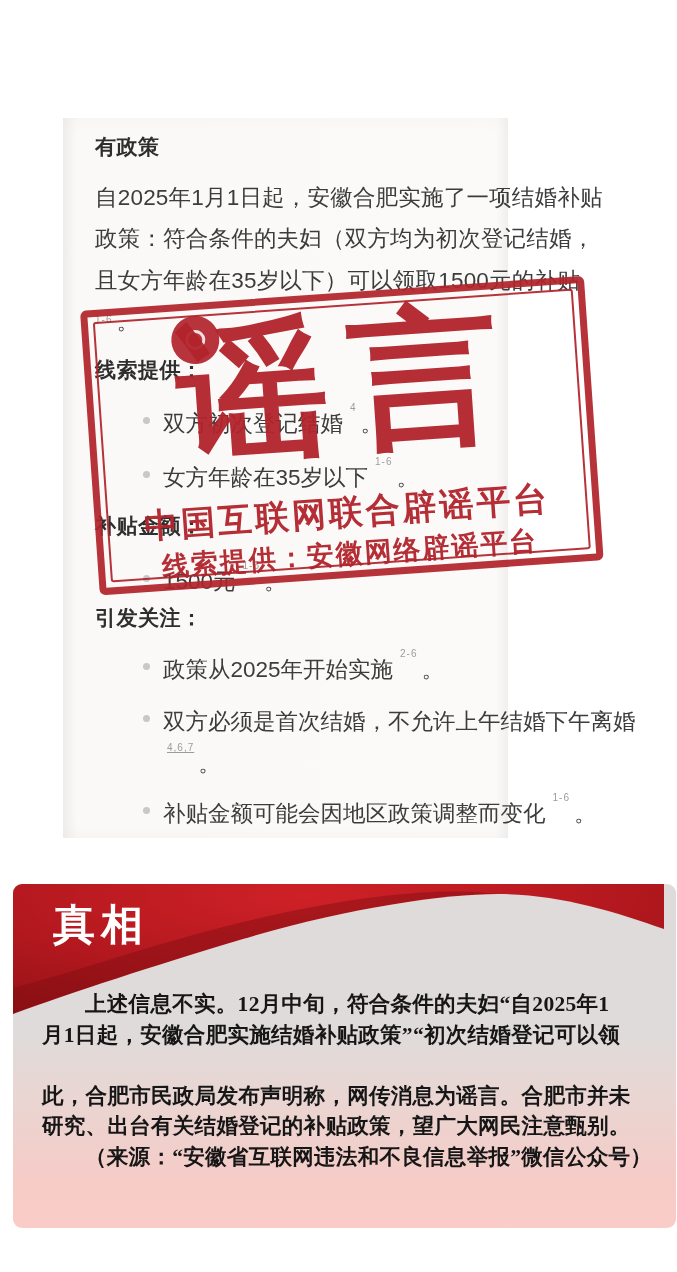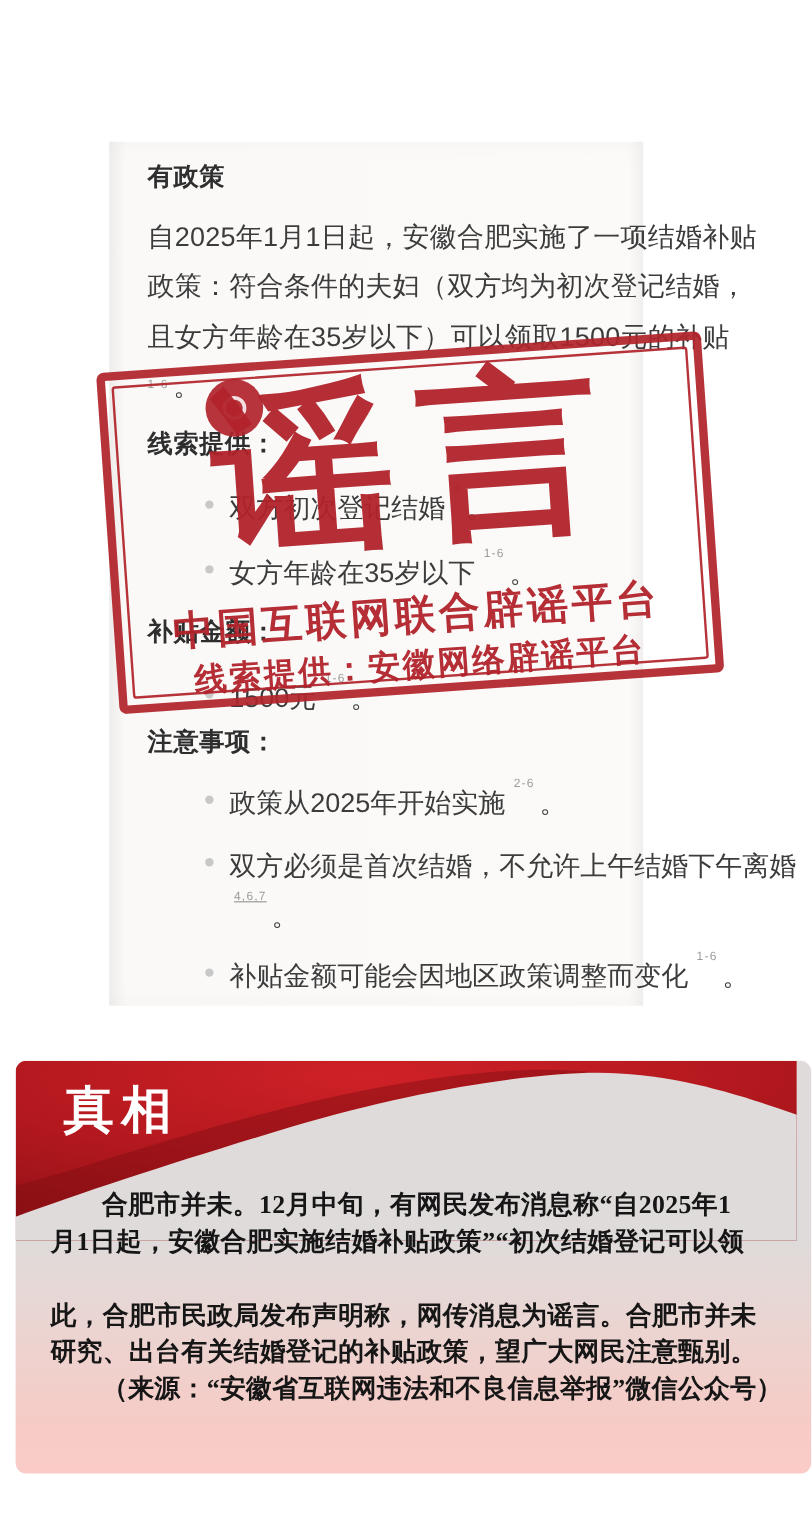--- a/index.html
+++ b/index.html
@@ -7,21 +7,20 @@
   body {
     width:677px; height:1272px; position:relative; overflow:hidden;
     font-family:"Liberation Sans","DejaVu Sans",sans-serif;
   }
 
   
   .shot-card {
     position:absolute; left:63px; top:118px; width:445px; height:720px;
     background:linear-gradient(90deg,#F1F0EF 0,#FAF9F8 14px,#FBFAF9 calc(100% - 12px),#F3F2F1 100%);
     box-shadow:inset 0 0 18px rgba(0,0,0,0.03);
-    margin-left:28px;
   }
   .shot-card .sec-title {
     position:absolute; left:32px; font-size:21px; font-weight:700; color:#2E2E2E;
     white-space:nowrap; letter-spacing:0.5px;
   }
   .pline {
     position:absolute; left:32px; font-size:22.5px; color:#3C3C3C;
     white-space:nowrap; letter-spacing:0.2px;
   }
   .brow {
@@ -123,21 +122,21 @@
 
     <div class="sec-title" style="top:394px">补贴金额：</div>
 
     <div class="brow" style="top:448px">
       <span class="dot"></span>
         <span class="bt">1500元</span>
         <span class="cite">1-6</span>
         <span class="pd">。</span>
     </div>
 
-    <div class="sec-title" style="top:486px">注意事项：</div>
+    <div class="sec-title" style="top:486px">引发关注：</div>
 
     <div class="brow" style="top:536px">
       <span class="dot"></span>
         <span class="bt">政策从2025年开始实施</span>
         <span class="cite">2-6</span>
         <span class="pd">。</span>
     </div>
     <div class="brow" style="top:588px">
       <span class="dot"></span>
         <span class="bt">双方必须是首次结婚，不允许上午结婚下午离婚</span>
@@ -172,20 +171,20 @@
           <stop offset="50%" stop-color="#B2181E"></stop>
           <stop offset="100%" stop-color="#8C1014"></stop>
         </radialGradient>
       </defs>
       <rect width="651" height="150" fill="url(#rg)"></rect>
       <path d="M0,130 C60,108 140,82 230,55 C330,25 430,10 485,10 C420,2 330,14 230,38 C140,60 55,90 0,104 Z" fill="#7E0D11" opacity="0.45"></path>
       <path d="M0,130 C60,108 140,82 230,55 C330,25 430,10 485,10 C545,10 600,27 651,45 L651,150 L0,150 Z" fill="#DFDBDA"></path>
     </svg>
     <div class="truth-badge">真相</div>
 
-    <div class="tline ind" style="top:105px">合肥市并未。12月中旬，有网民发布消息称“自2025年1</div>
+    <div class="tline ind" style="top:105px">上述信息不实。12月中旬，符合条件的夫妇“自2025年1</div>
     <div class="tline" style="top:136px">月1日起，安徽合肥实施结婚补贴政策”“初次结婚登记可以领</div>
     <div class="tline" style="top:197px">此，合肥市民政局发布声明称，网传消息为谣言。合肥市并未</div>
     <div class="tline ind" style="top:258px">（来源：“安徽省互联网违法和不良信息举报”微信公众号）</div>
     <div class="tline" style="top:227px">研究、出台有关结婚登记的补贴政策，望广大网民注意甄别。</div>
   </section>
 
 </div>
 
 </body></html>

